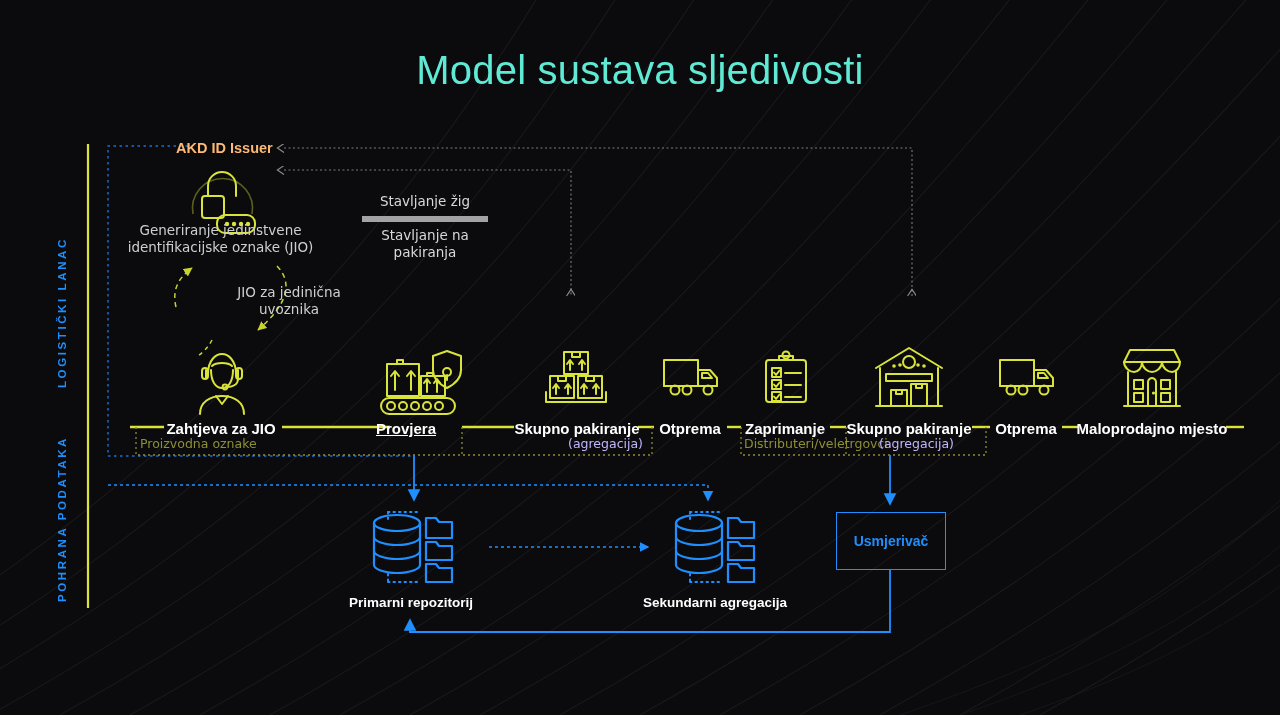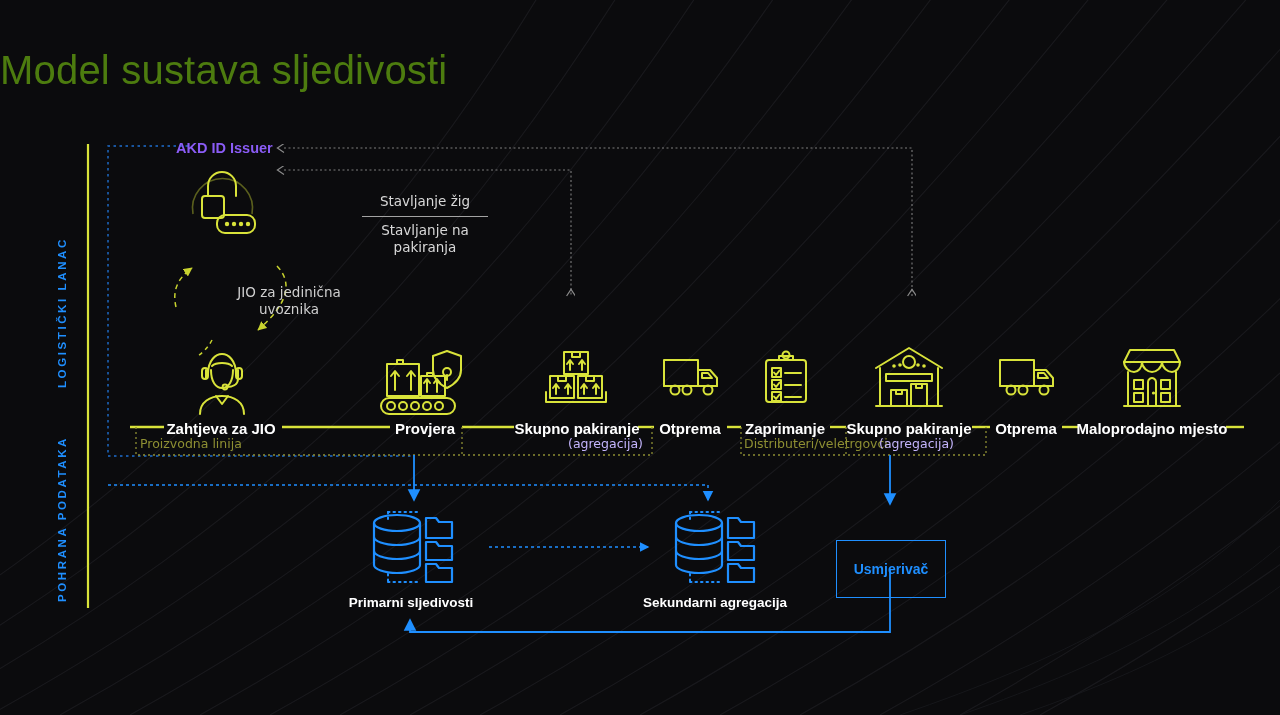--- a/index.html
+++ b/index.html
@@ -9,41 +9,41 @@
     font-family: "DejaVu Sans", sans-serif;
     overflow: hidden;
   }
   #stage { position: relative; width: 1280px; height: 715px; background: #0b0b0d; }
   #bgtex { position: absolute; inset: 0; z-index: 0; }
   #svglayer { position: absolute; inset: 0; z-index: 2; }
   .abs { position: absolute; z-index: 3; }
 
   #title {
     left: 0; right: 0; top: 48px;
-    text-align: left;
+    text-align: center;
     font-size: 40px;
-    color: #4d7c0f;
+    color: #5eead4;
     font-family: "Liberation Sans", sans-serif;
     letter-spacing: 0.2px;
   }
 
   .vaxis {
     color: #1f8fff;
     font-family: "Liberation Sans", sans-serif;
     font-size: 11.5px;
     font-weight: bold;
     letter-spacing: 2.6px;
     writing-mode: vertical-rl;
     transform: rotate(180deg);
     white-space: nowrap;
     text-align: center;
   }
 
   .akd-title {
-    color: #8b5cf6;
+    color: #fdba74;
     font-family: "Liberation Sans", sans-serif;
     font-weight: bold;
     font-size: 14.5px;
     white-space: nowrap;
   }
 
   .yl-note {
     color: #cfcfcf;
     font-size: 13.5px;
     line-height: 17px;
@@ -52,21 +52,21 @@
   }
 
   .mid-item {
     color: #d8d8d8;
     font-size: 13.5px;
     line-height: 17px;
     text-align: center;
     white-space: pre-line;
     padding: 5px 0 6px;
   }
-  .mid-item + .mid-item { border-top: 1px solid #a3a3a3; }
+  .mid-item + .mid-item { border-top: 6px solid #a3a3a3; }
   #midcol { width: 126px; }
 
   .stage-label {
     color: #ffffff;
     font-family: "Liberation Sans", sans-serif;
     font-weight: bold;
     font-size: 15px;
     white-space: nowrap;
     text-align: center;
   }
@@ -81,21 +81,21 @@
     color: #ffffff;
     font-family: "Liberation Sans", sans-serif;
     font-weight: bold;
     font-size: 13.5px;
     white-space: nowrap; text-align: center;
   }
 
   #router-box {
     left: 836px; top: 512px; width: 110px; height: 58px;
     border: 1.6px solid #1f8fff;
-    display: flex; align-items: center; justify-content: center; margin-top: 28px;
+    display: flex; align-items: center; justify-content: center;
   }
   #router-box span {
     color: #1f8fff; font-family: "Liberation Sans", sans-serif;
     font-weight: bold; font-size: 14px; white-space: nowrap;
   }
 </style>
 </head>
 <body>
 
 <div id="stage">
@@ -382,51 +382,53 @@
     </g>
   </svg>
 
   <div class="abs" id="title">Model sustava sljedivosti</div>
 
   <div class="abs vaxis" style="left:56px; top:252px; height:136px;">LOGISTIČKI LANAC</div>
   <div class="abs vaxis" style="left:56px; top:438px; height:164px;">POHRANA PODATAKA</div>
 
   <div class="abs akd-title" style="left:176px; top:140px;">AKD ID Issuer</div>
 
+  <div class="abs yl-note" style="left:118px; top:222px; width:205px;">Generiranje jedinstvene
+identifikacijske oznake (JIO)</div>
 
 
   <div class="abs yl-note" style="left:230px; top:284px; width:118px;">JIO za jedinična
 uvoznika</div>
 
   <div class="abs" id="midcol" style="left:362px; top:188px;">
     <div class="mid-item">Stavljanje žig</div>
     <div class="mid-item">Stavljanje na
 pakiranja</div>
   </div>
 
   <div class="abs stage-label" style="left:161px; top:420px; width:120px;">Zahtjeva za JIO</div>
-  <div class="abs sub-olive" style="left:140px; top:436px; width:162px; text-align:left;">Proizvodna linija</div>
-
-  <div class="abs stage-label" style="left:387px; top:420px; width:76px;">Provjera</div>
+  <div class="abs sub-olive" style="left:140px; top:436px; width:162px; text-align:left;">Proizvodna oznake</div>
+
+  <div class="abs stage-label" style="left:368px; top:420px; width:76px;text-decoration:underline;">Provjera</div>
 
   <div class="abs stage-label" style="left:511px; top:420px; width:132px;">Skupno pakiranje</div>
   <div class="abs sub-gray" style="left:511px; top:436px; width:132px;">(agregacija)</div>
 
   <div class="abs stage-label" style="left:651px; top:420px; width:78px;">Otprema</div>
 
   <div class="abs stage-label" style="left:738px; top:420px; width:94px;">Zaprimanje</div>
   <div class="abs sub-olive" style="left:744px; top:436px; width:160px; text-align:left;">Distributeri/veletrgovci</div>
 
   <div class="abs stage-label" style="left:843px; top:420px; width:132px;">Skupno pakiranje</div>
   <div class="abs sub-gray" style="left:866px; top:436px; width:88px;">(agregacija)</div>
 
   <div class="abs stage-label" style="left:987px; top:420px; width:78px;">Otprema</div>
 
   <div class="abs stage-label" style="left:1076px; top:420px; width:152px;">Maloprodajno mjesto</div>
 
-  <div class="abs repo-label" style="left:330px; top:595px; width:162px;">Primarni sljedivosti</div>
+  <div class="abs repo-label" style="left:330px; top:595px; width:162px;">Primarni repozitorij</div>
   <div class="abs repo-label" style="left:626px; top:595px; width:178px;">Sekundarni agregacija</div>
 
   <div class="abs" id="router-box">
     <span>Usmjerivač</span>
   </div>
 
 </div>
 
 </body></html>

